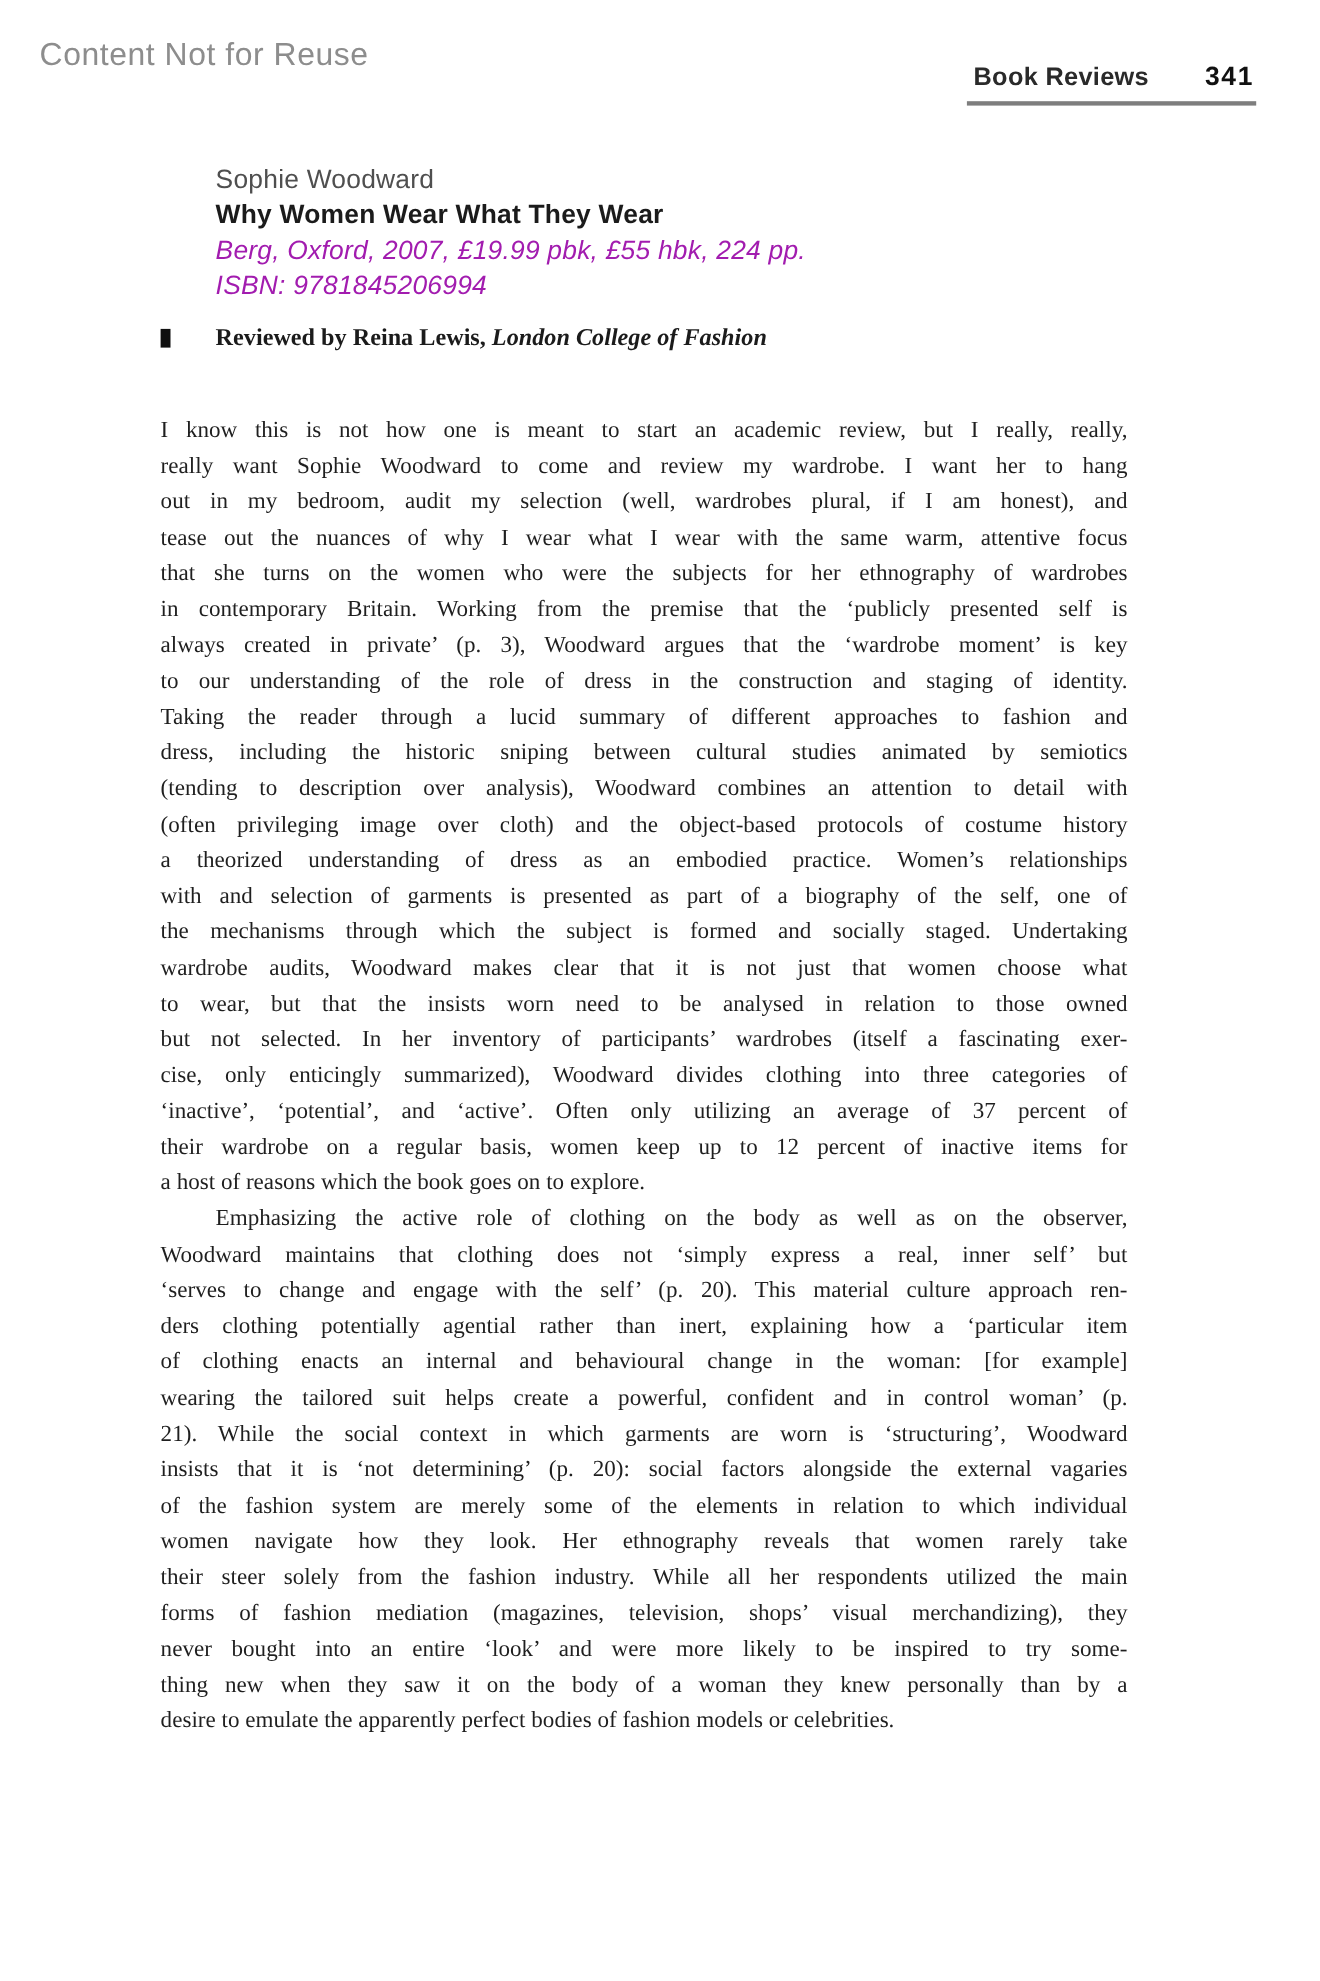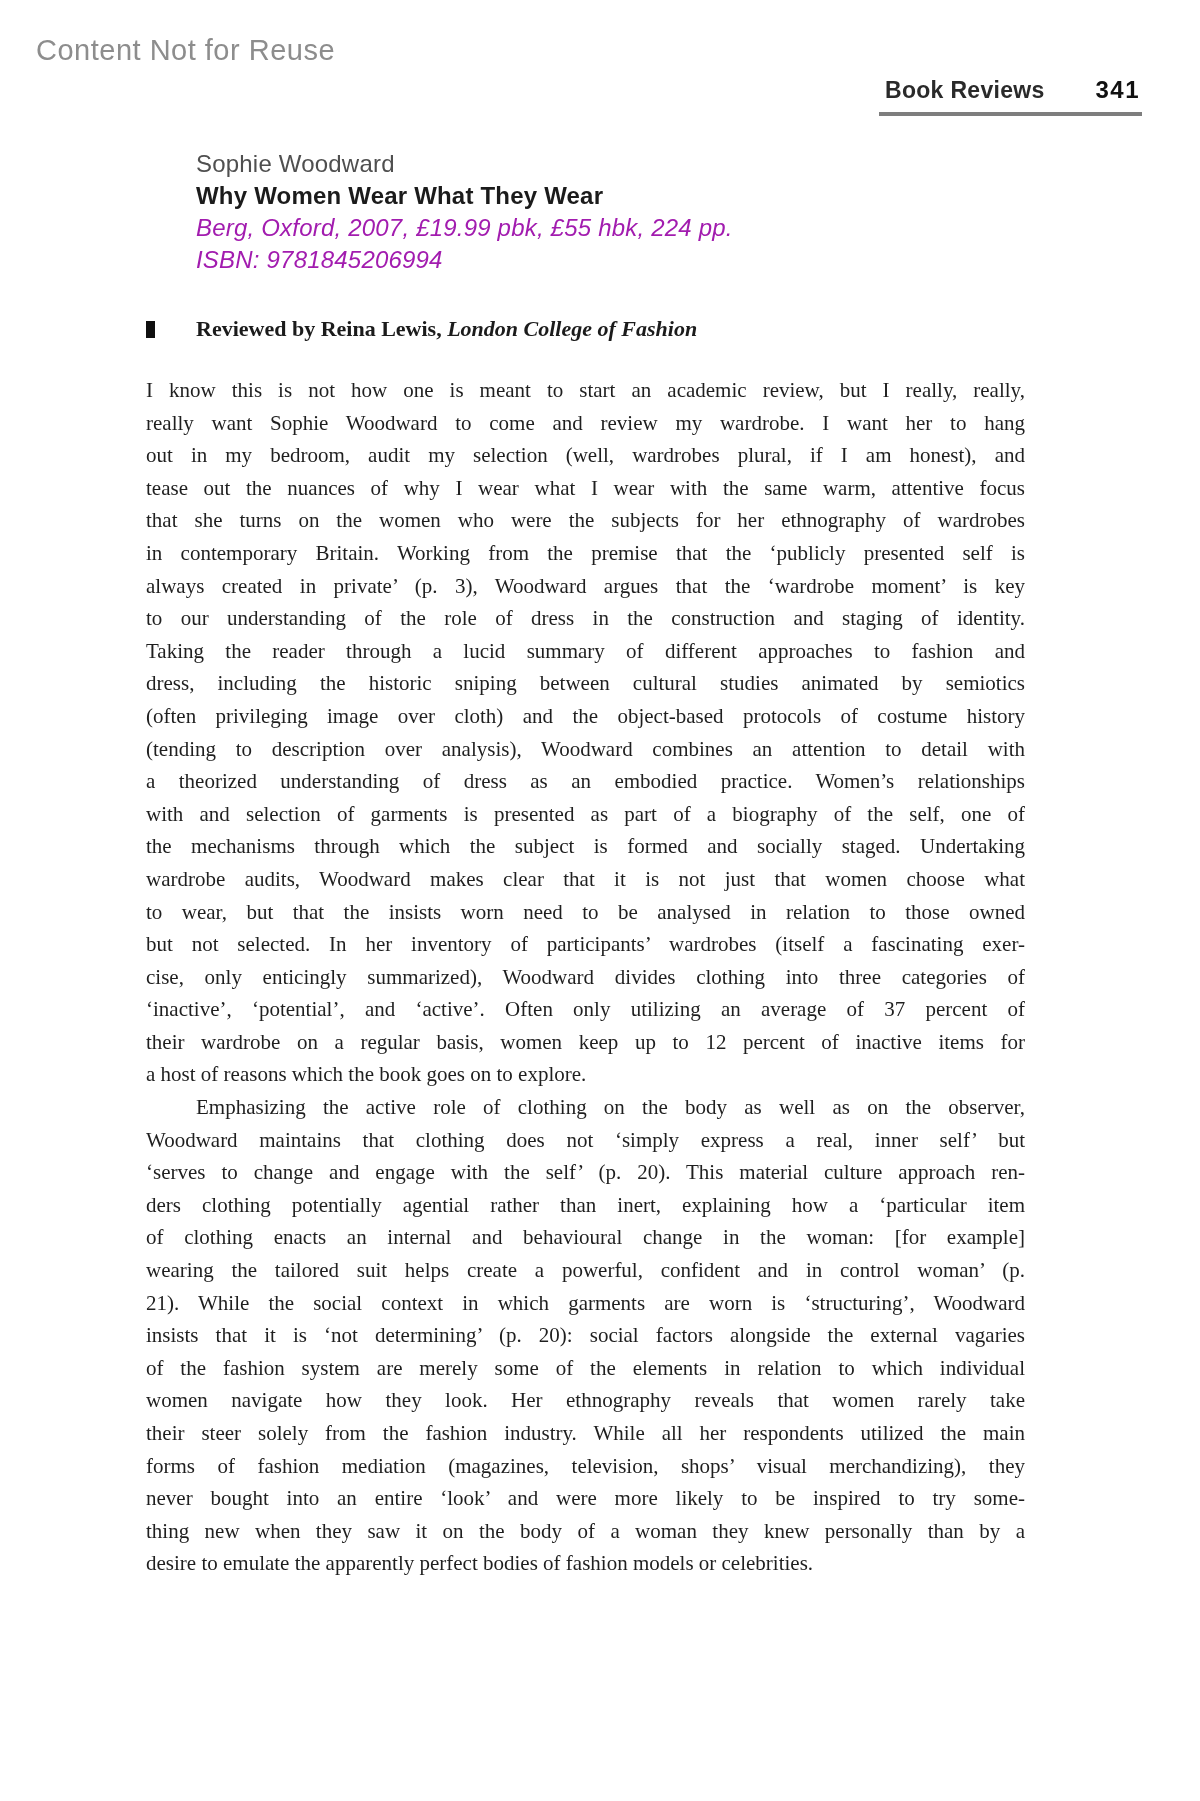--- a/index.html
+++ b/index.html
@@ -20,21 +20,21 @@
     font-family: "Liberation Sans", sans-serif;
     font-size: 29px;
     letter-spacing: 0.5px;
     color: #8d8d8d;
   }
 
   
   .running-head {
     position: absolute;
     left: 879px;
-    top: 76px;
+    top: 56px;
     width: 263px;
   }
   .running-head-row {
     display: flex;
     justify-content: space-between;
     align-items: baseline;
     font-family: "Liberation Sans", sans-serif;
     padding: 0 2px 0 6px;
   }
   .section-title {
@@ -66,21 +66,21 @@
     letter-spacing: 0.2px;
   }
   .cite-author { color: #4f4f4f; }
   .cite-title  { color: #1b1b1b; font-weight: bold; }
   .cite-pub, .cite-isbn { color: #a21caf; font-style: italic; }
 
   
   .reviewer-row {
     position: absolute;
     left: 146px;
-    top: 316px;
+    top: 294px;
     display: flex;
     align-items: flex-start;
   }
   .bullet {
     width: 9px;
     height: 17px;
     background: #101010;
     margin-top: 5px;
     flex: 0 0 auto;
   }
@@ -148,22 +148,22 @@
         <div class="body-line">I know this is not how one is meant to start an academic review, but I really, really,</div>
         <div class="body-line">really want Sophie Woodward to come and review my wardrobe. I want her to hang</div>
         <div class="body-line">out in my bedroom, audit my selection (well, wardrobes plural, if I am honest), and</div>
         <div class="body-line">tease out the nuances of why I wear what I wear with the same warm, attentive focus</div>
         <div class="body-line">that she turns on the women who were the subjects for her ethnography of wardrobes</div>
         <div class="body-line">in contemporary Britain. Working from the premise that the ‘publicly presented self is</div>
         <div class="body-line">always created in private’ (p. 3), Woodward argues that the ‘wardrobe moment’ is key</div>
         <div class="body-line">to our understanding of the role of dress in the construction and staging of identity.</div>
         <div class="body-line">Taking the reader through a lucid summary of different approaches to fashion and</div>
         <div class="body-line">dress, including the historic sniping between cultural studies animated by semiotics</div>
+        <div class="body-line">(tending to description over analysis), Woodward combines an attention to detail with</div>
         <div class="body-line">(often privileging image over cloth) and the object-based protocols of costume history</div>
-        <div class="body-line">(tending to description over analysis), Woodward combines an attention to detail with</div>
         <div class="body-line">a theorized understanding of dress as an embodied practice. Women’s relationships</div>
         <div class="body-line">with and selection of garments is presented as part of a biography of the self, one of</div>
         <div class="body-line">the mechanisms through which the subject is formed and socially staged. Undertaking</div>
         <div class="body-line">wardrobe audits, Woodward makes clear that it is not just that women choose what</div>
         <div class="body-line">to wear, but that the insists worn need to be analysed in relation to those owned</div>
         <div class="body-line">but not selected. In her inventory of participants’ wardrobes (itself a fascinating exer-</div>
         <div class="body-line">cise, only enticingly summarized), Woodward divides clothing into three categories of</div>
         <div class="body-line">‘inactive’, ‘potential’, and ‘active’. Often only utilizing an average of 37 percent of</div>
         <div class="body-line">their wardrobe on a regular basis, women keep up to 12 percent of inactive items for</div>
         <div class="body-line last">a host of reasons which the book goes on to explore.</div>

